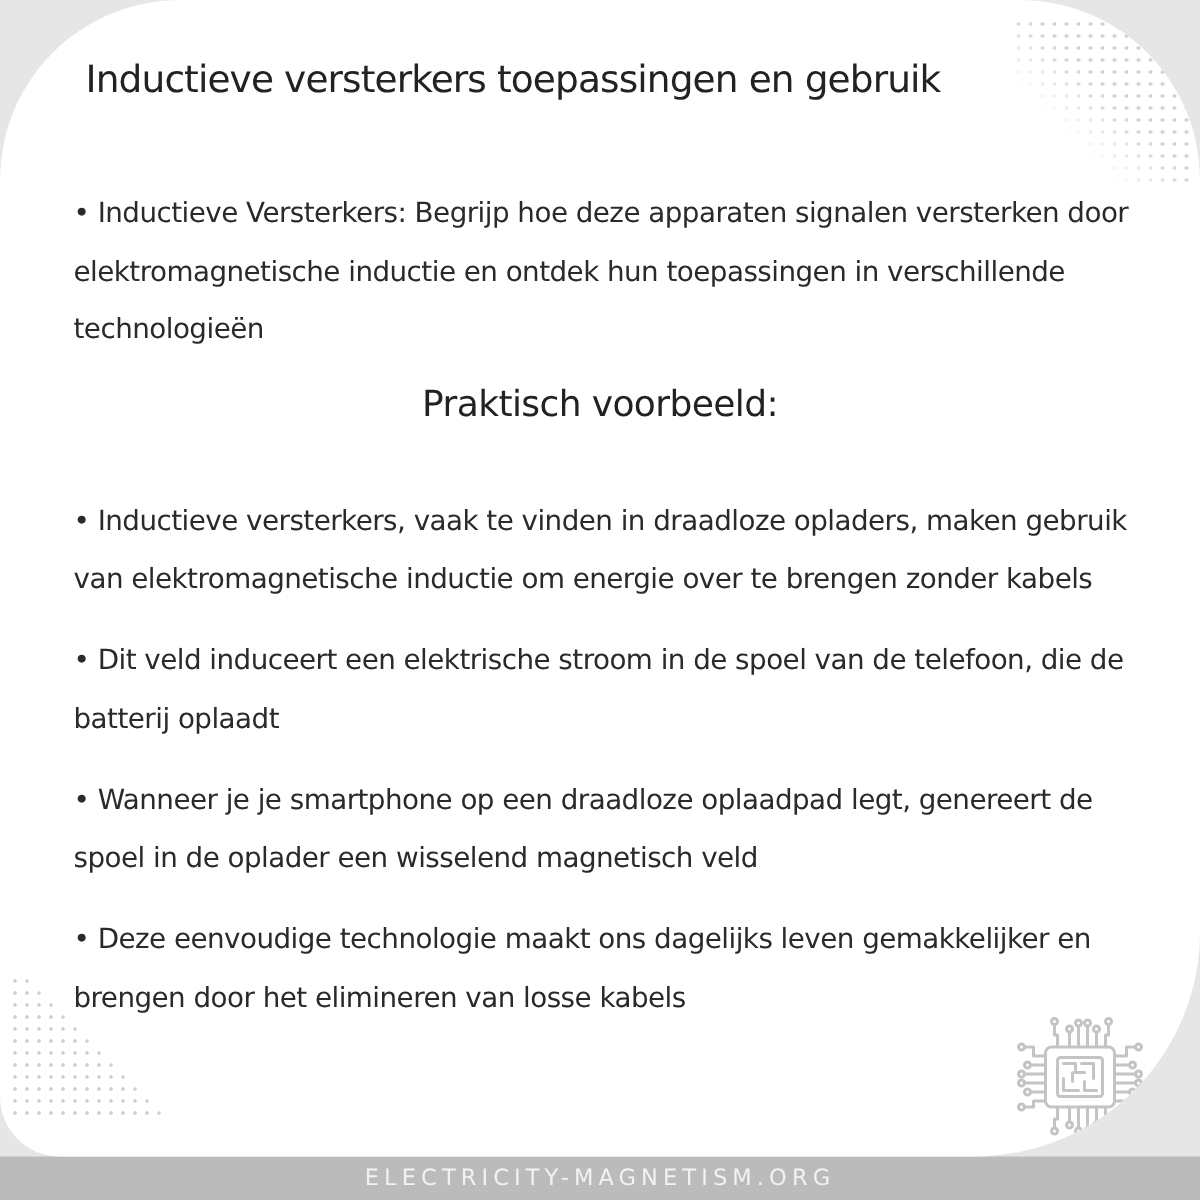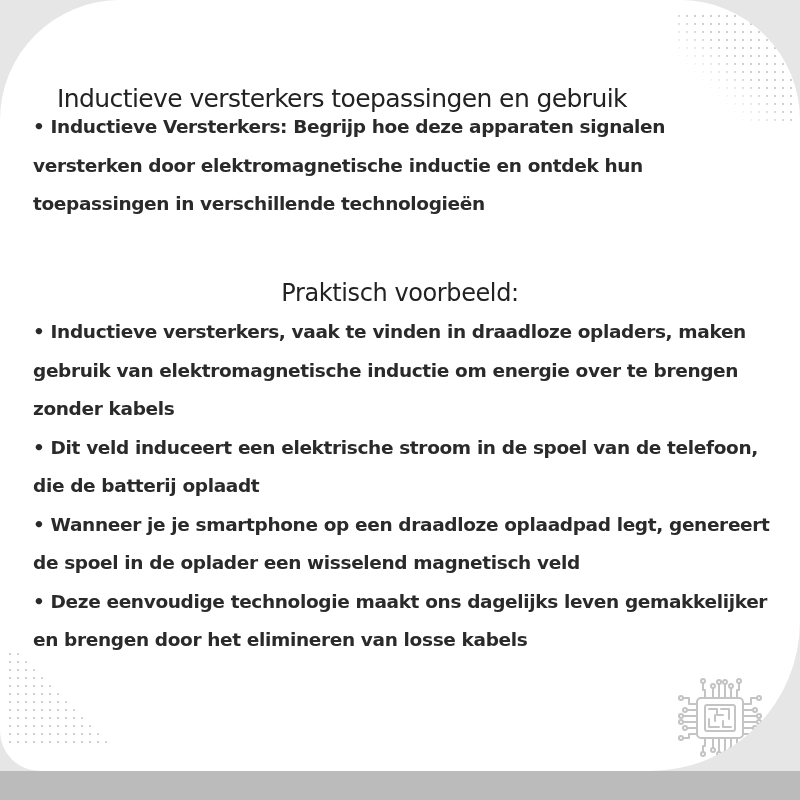--- a/index.html
+++ b/index.html
@@ -60,50 +60,47 @@
     .title {
       position: absolute;
       left: 0;
       top: 38px;
       width: 684px;
       text-align: center;
       font-family: "DejaVu Sans", sans-serif;
       font-size: 25px;
       color: #222222;
       letter-spacing: -0.6px;
-      margin-top: 46px;
     }
     .para {
       position: absolute;
       left: 33px;
       width: 740px;
       font-family: "DejaVu Sans", sans-serif;
       font-size: 18.5px;
       line-height: 38.5px;
       color: #2a2a2a;
       letter-spacing: -0.35px;
     }
     .para p {
-      margin: 0;
-      font-weight: bold;
+      margin: 16px;
     }
     .intro {
       top: 108px;
     }
     .subtitle {
       position: absolute;
       left: 0;
       top: 255px;
       width: 800px;
       text-align: center;
       font-family: "DejaVu Sans", sans-serif;
       font-size: 24px;
       color: #222222;
       letter-spacing: -0.4px;
-      margin-top: 24px;
     }
     .examples {
       top: 313px;
     }
     .footer-text {
       position: absolute;
       left: 0;
       top: 771px;
       width: 800px;
       height: 29px;
@@ -205,13 +202,14 @@
         <circle cx="84" cy="40" r="2"></circle>
       <path d="M68 46 h14"></path>
         <circle cx="84" cy="46" r="2"></circle>
       <path d="M68 52 h10"></path>
         <circle cx="80" cy="52" r="2"></circle>
       <path d="M68 58 h8 v4 h6"></path>
         <circle cx="84" cy="62" r="2"></circle>
     </svg>
   </div>
 
+  <div class="footer-text">ELECTRICITY-MAGNETISM.ORG</div>
 </div>
 
 </body></html>

